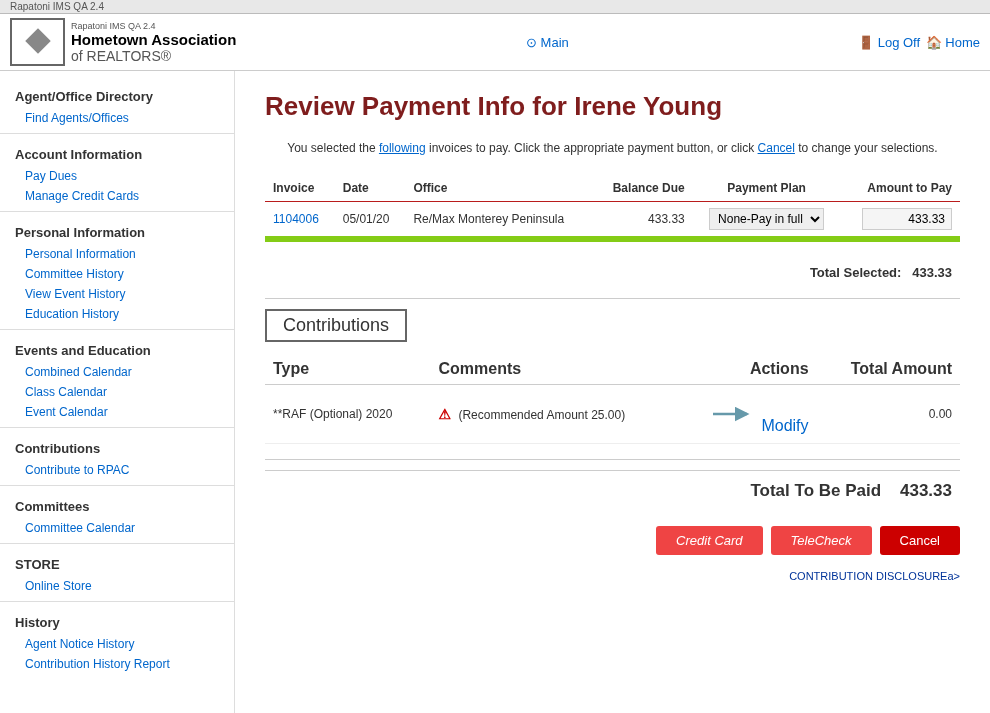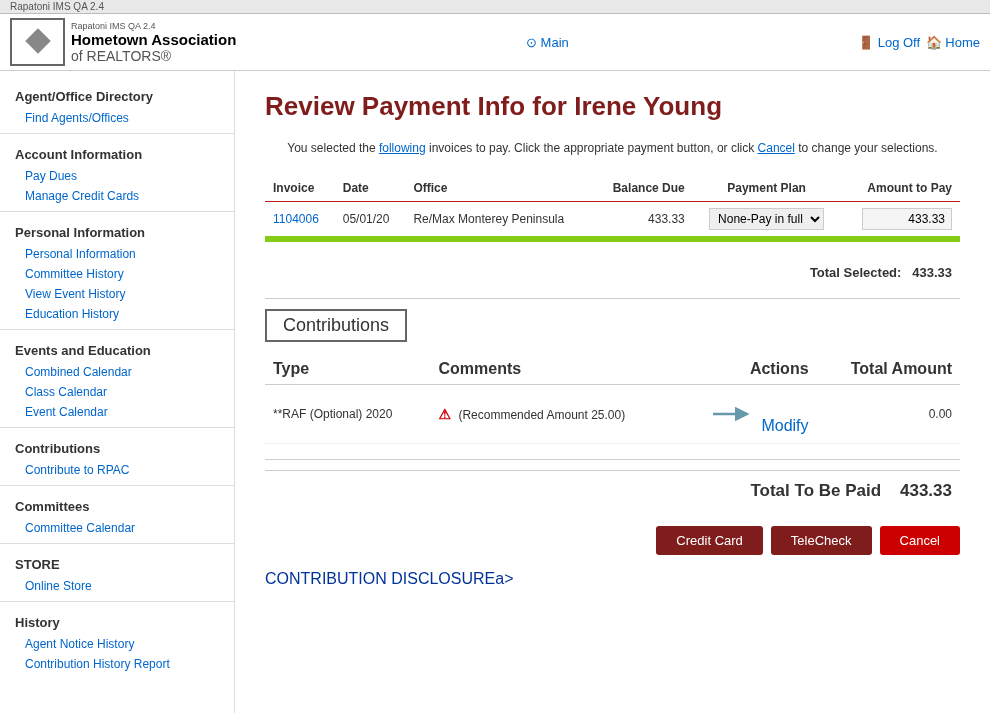--- a/index.html
+++ b/index.html
@@ -49,25 +49,25 @@
     .contrib-table .col-right { text-align: right; }
     .info-icon { color: #cc0000; font-weight: bold; font-size: 14px; margin-right: 4px; }
     .modify-link { color: #0066cc; text-decoration: none; font-size: 16px; margin-top: 24px; }
 
     
     .total-to-pay-row { text-align: right; padding: 10px 8px; font-size: 17px; font-weight: bold; border-top: 1px solid #ccc; }
 
     
     .buttons-row { display: flex; justify-content: flex-end; gap: 8px; margin: 15px 0; }
     .btn { padding: 7px 20px; font-size: 13px; border: none; cursor: pointer; color: #fff; border-radius: 3px; font-weight: normal; }
-    .btn-blue { background: #7f1d1d; }
+    .btn-blue { background: #ef4444; font-style: italic; }
     .btn-cancel { background: #cc0000; }
 
     
-    .disclosure-link { color: #003399; text-decoration: none; font-size: 16px; display: block; margin-top: 0; }
+    .disclosure-link { color: #003399; text-decoration: none; font-size: 11px; display: block; margin-top: 0; text-align: right; }
   </style>
 </head>
 <body>
 
 <div style="background:#e8e8e8; border-bottom:1px solid #bbb; padding:1px 10px; font-size:10px; color:#555; text-align:left;">
   <span>Rapatoni IMS QA 2.4</span>
 </div>
 
 <div class="header">
   <div class="header-logo">

